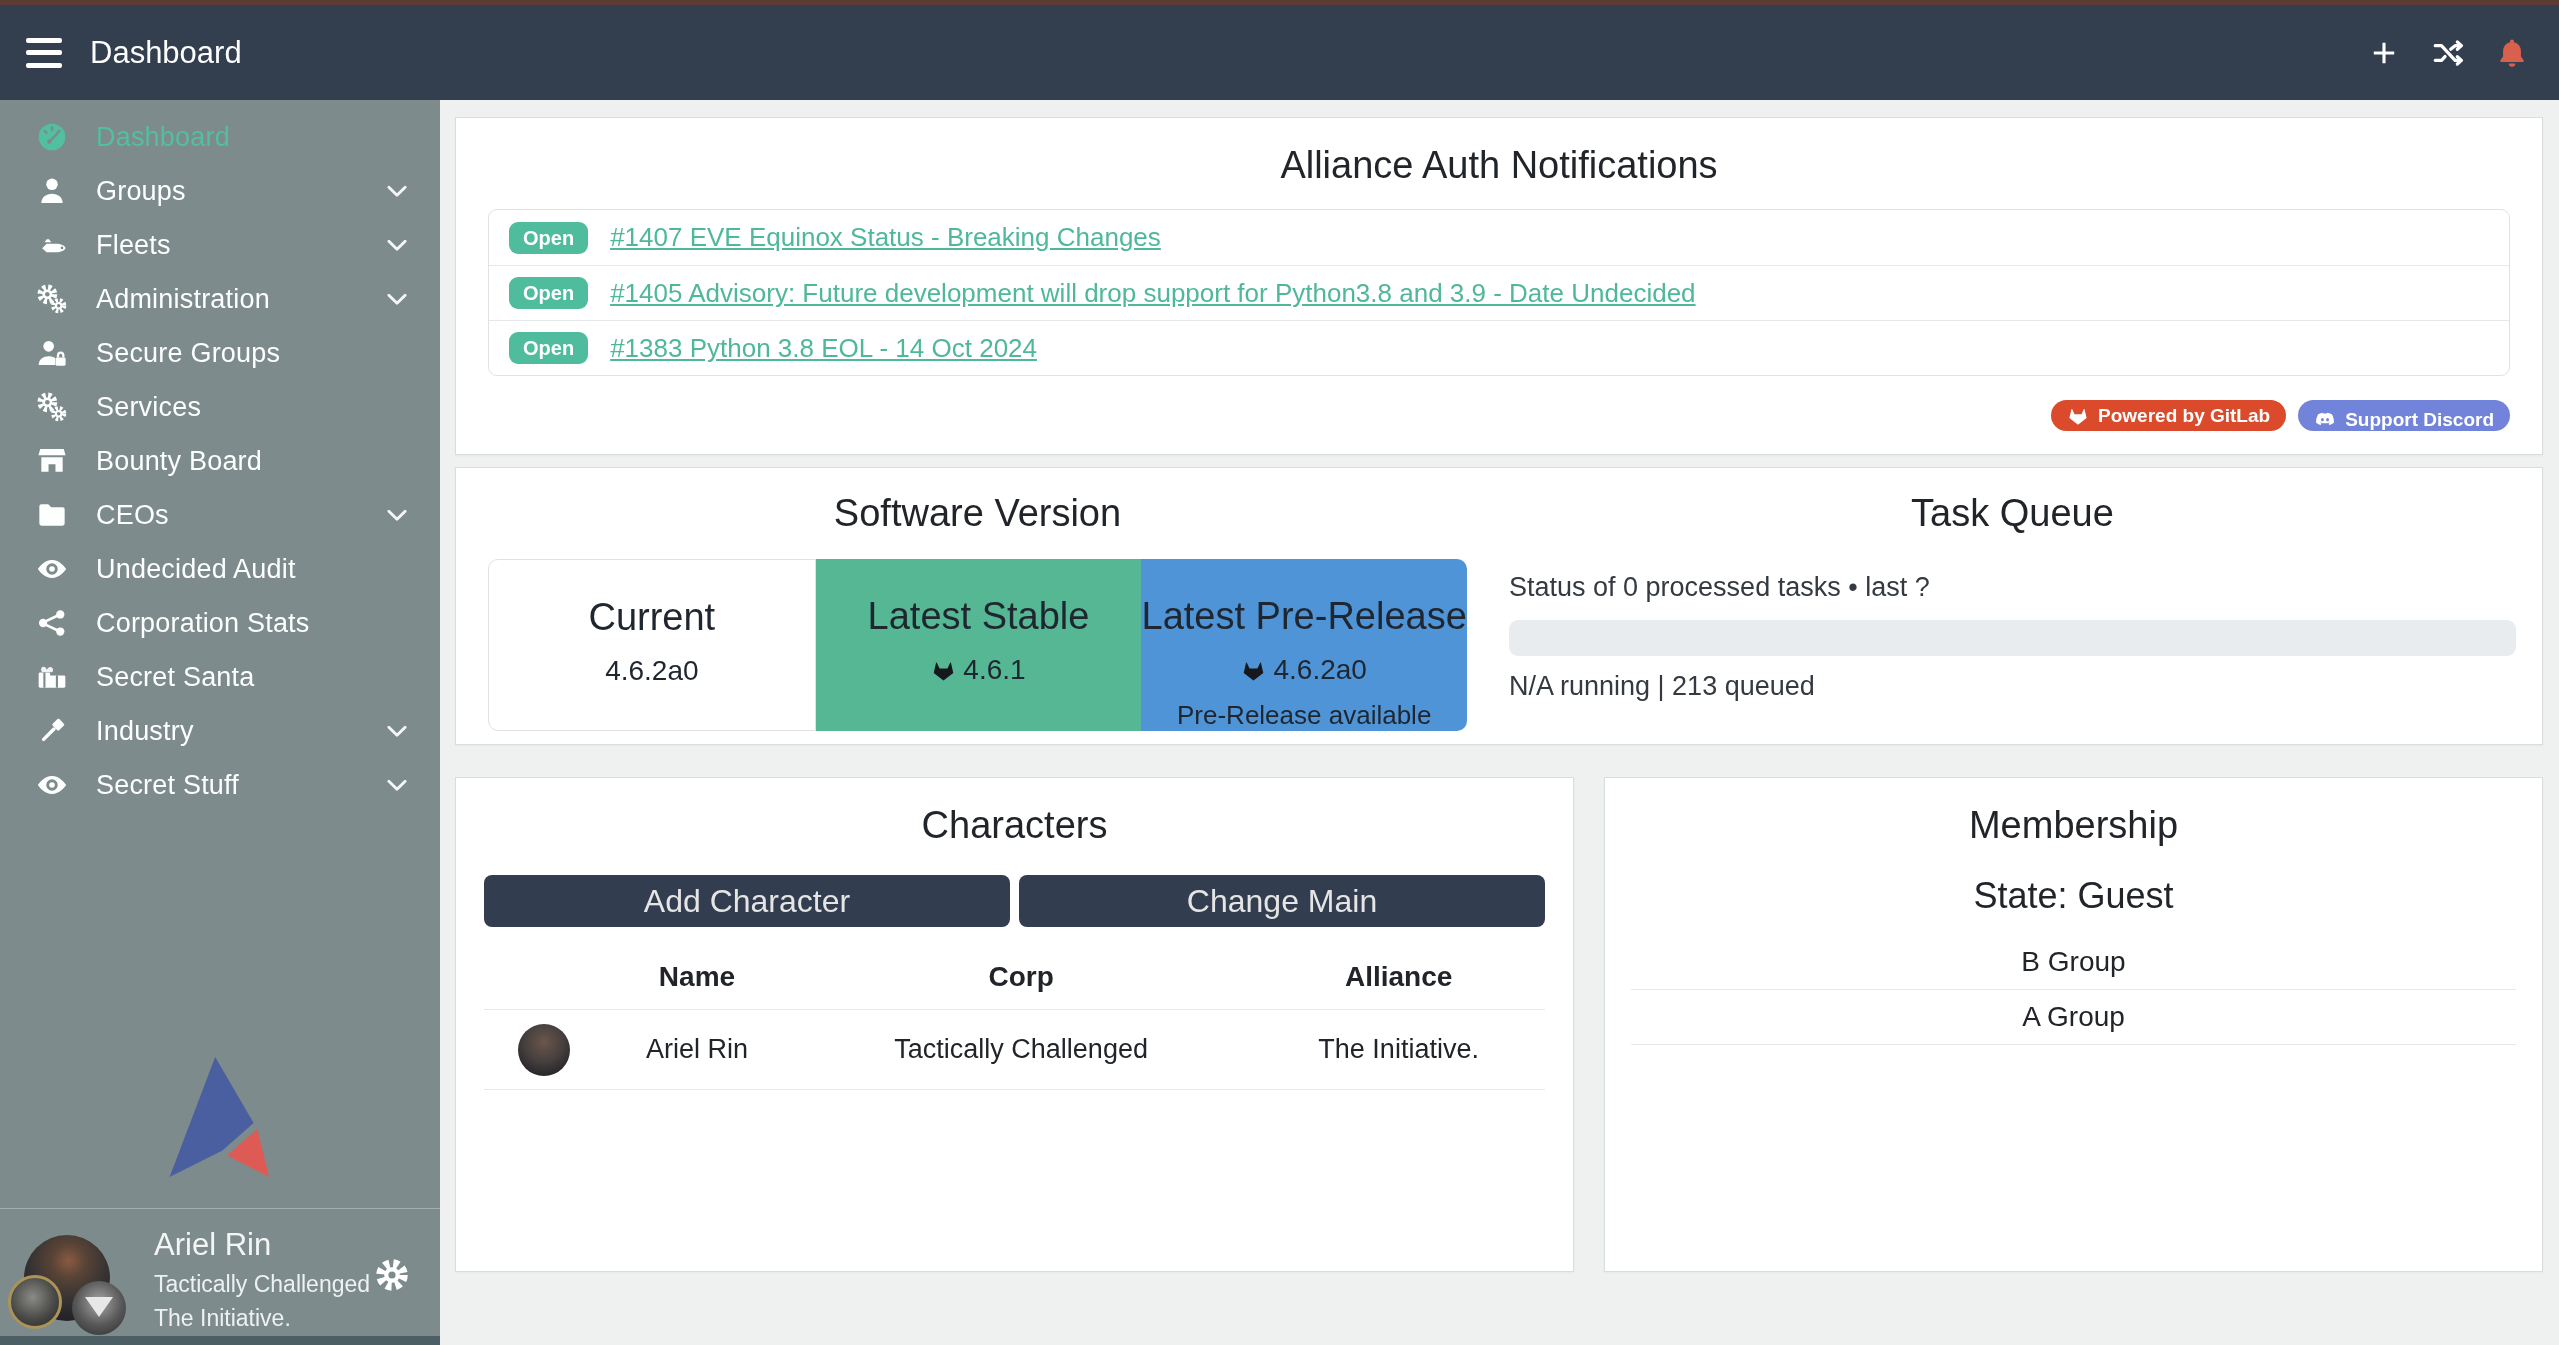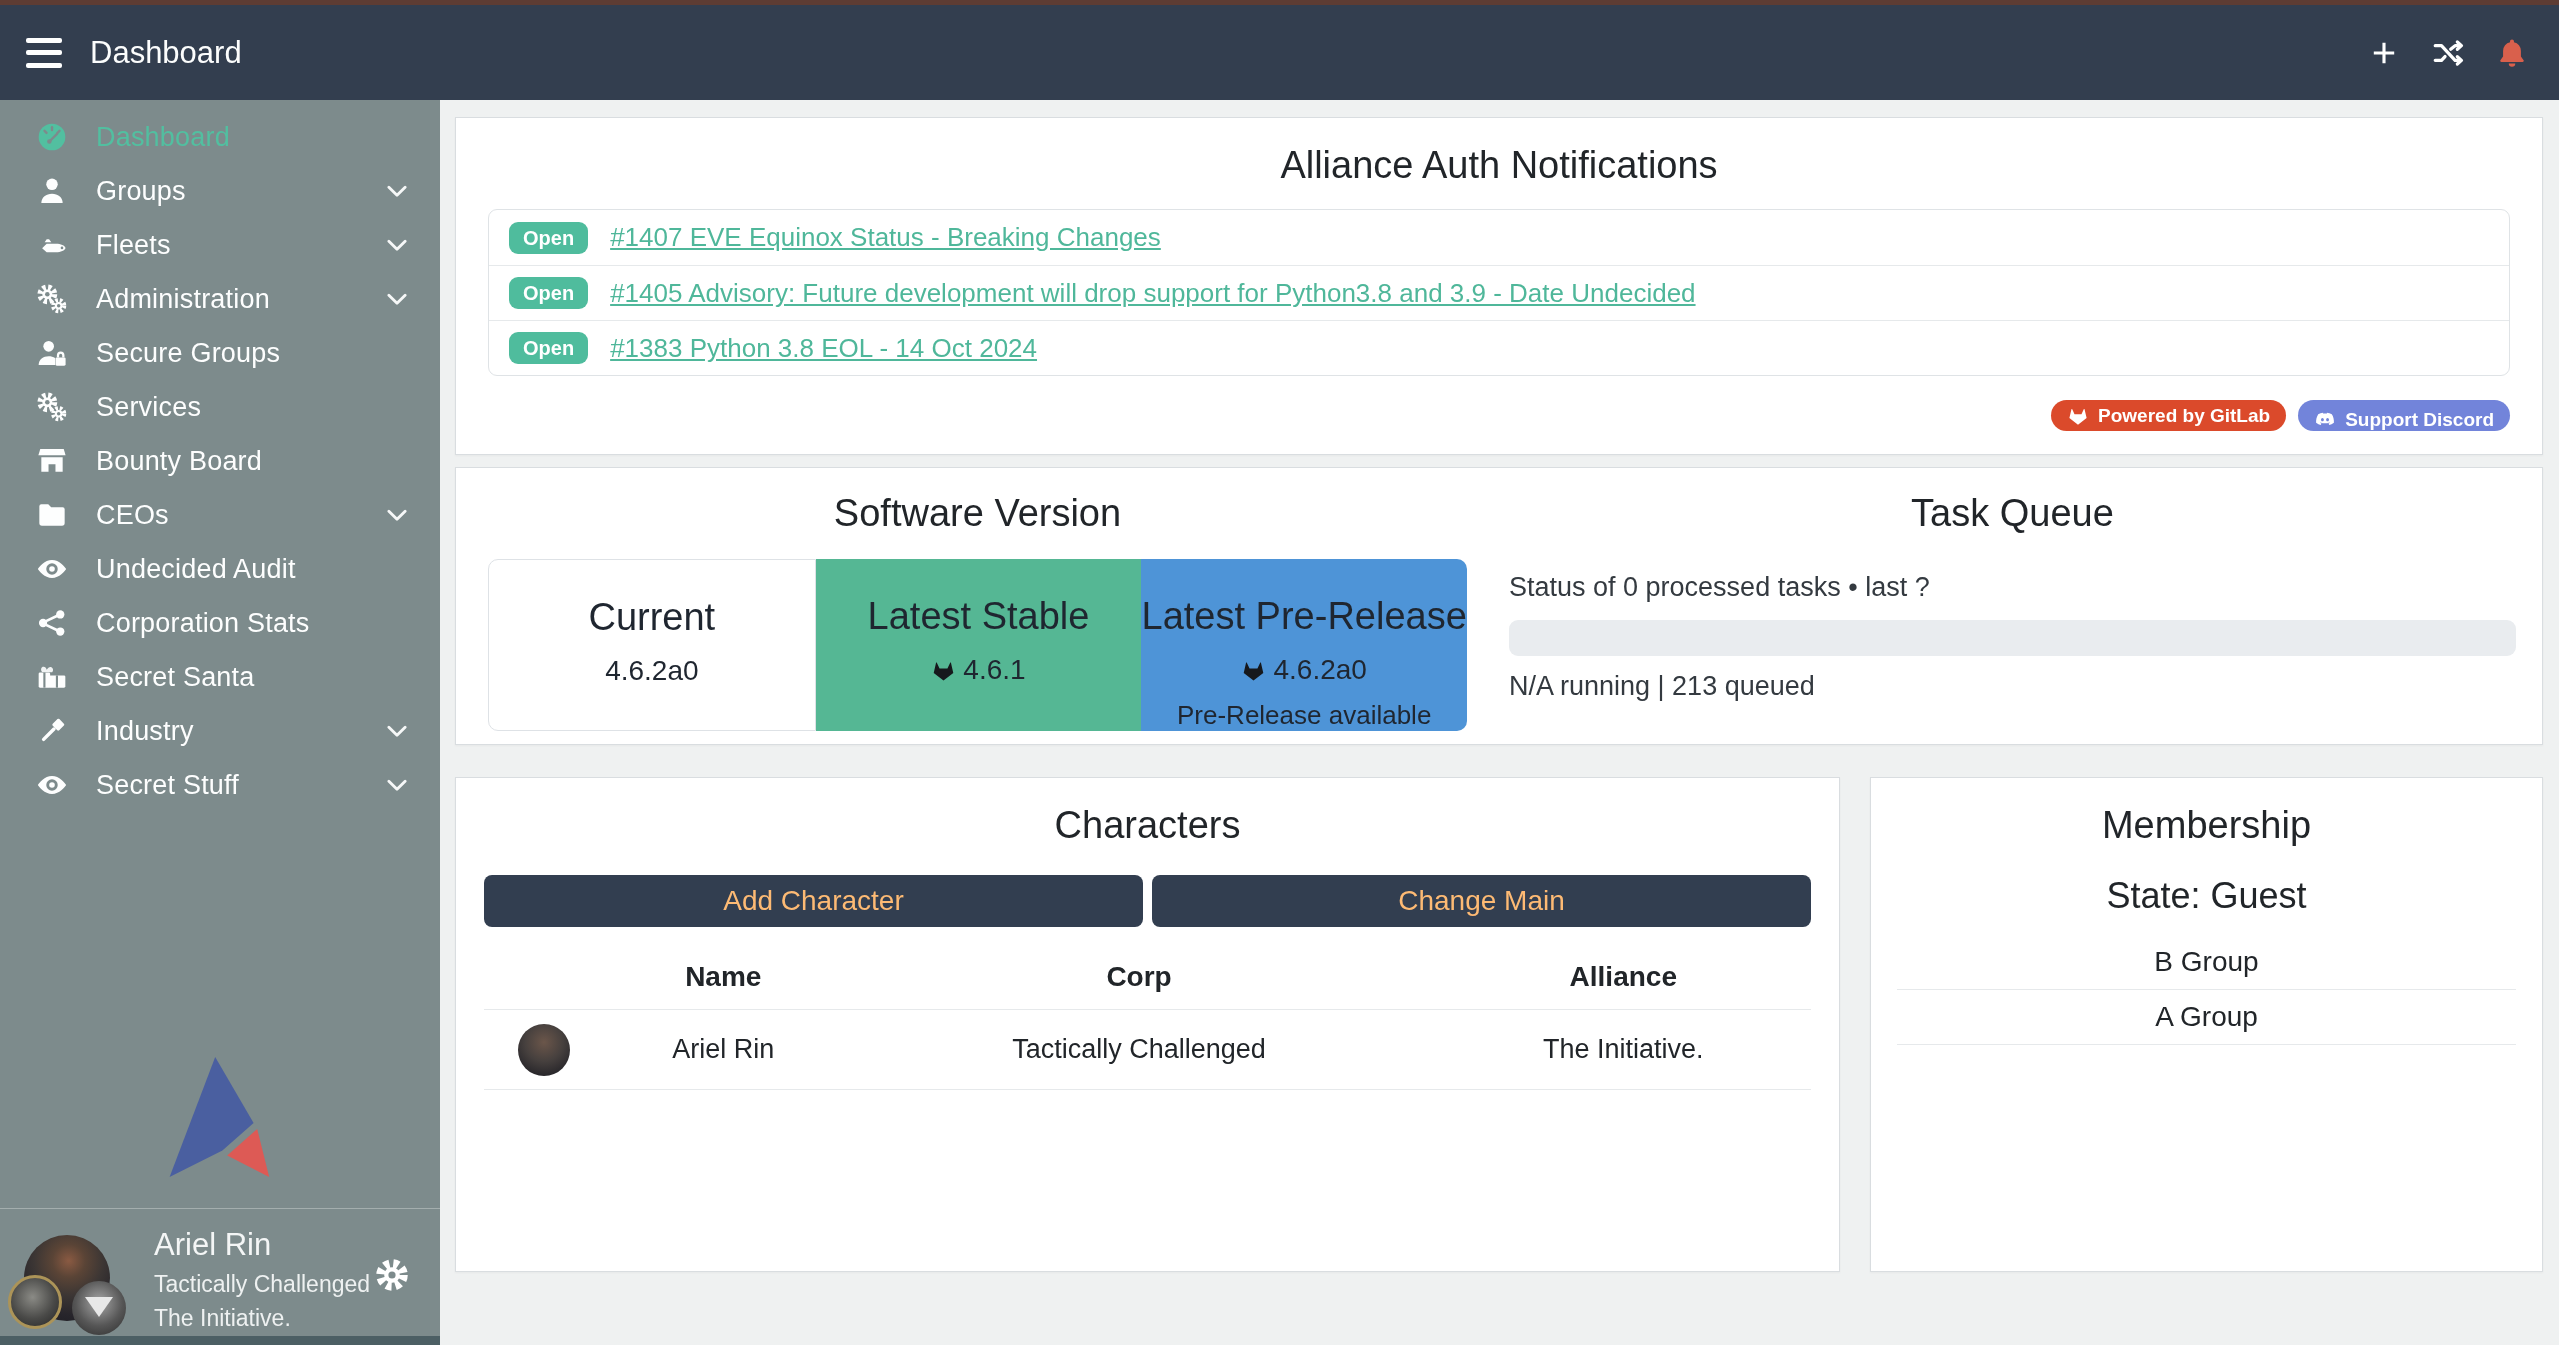--- a/index.html
+++ b/index.html
@@ -87,24 +87,24 @@
   .sw-version{font-size:28px;margin-top:16px;display:flex;justify-content:center;align-items:center;gap:7px;}
   .sw-version svg{width:25px;height:25px;color:#16181c;}
   .sw-note{font-size:26px;margin-top:14px;}
   .tq-half{padding:0 26px 0 10px;}
   .tq-status{font-size:27px;color:#343a40;margin-top:37px;}
   .tq-bar{margin-top:17px;height:36px;background:#e9ecef;border-radius:9px;overflow:hidden;}
   .tq-fill{height:100%;width:0%;background:var(--stable);}
   .tq-queue{font-size:27px;color:#343a40;margin-top:15px;}
 
   .row-bottom{display:flex;gap:30px;}
-  .card-chars{width:1385px;height:495px;padding-top:26px;}
+  .card-chars{width:1119px;height:495px;padding-top:26px;}
   .char-btns{display:flex;gap:9px;margin:28px 28px 0;}
-  .btn-dark{flex:1;height:52px;background:var(--btn);border:none;border-radius:8px;color:#fdba74;
-    font-size:28px;font-family:inherit;cursor:pointer;}
+  .btn-dark{flex:1;height:52px;background:var(--btn);border:none;border-radius:8px;color:#e5e5e5;
+    font-size:32px;font-family:inherit;cursor:pointer;}
   .char-table{width:calc(100% - 56px);margin:14px 28px 0;border-collapse:collapse;}
   .char-table th{font-size:28px;font-weight:700;color:var(--ink);text-align:center;padding:20px 0 16px;}
   .char-table td{font-size:27px;color:var(--ink);text-align:center;height:80px;border-top:1px solid var(--row-border);border-bottom:1px solid var(--row-border);}
   .char-table .col-av{width:120px;}
   .char-av{width:52px;height:52px;border-radius:50%;margin:0 auto;
     background:radial-gradient(circle at 50% 35%,#6b564a 0%,#46403e 45%,#232227 85%);}
 
   .card-member{flex:1;height:495px;padding-top:26px;}
   .member-state{text-align:center;font-size:36px;color:var(--ink);margin-top:28px;}
   .member-list{margin:18px 26px 0;}

